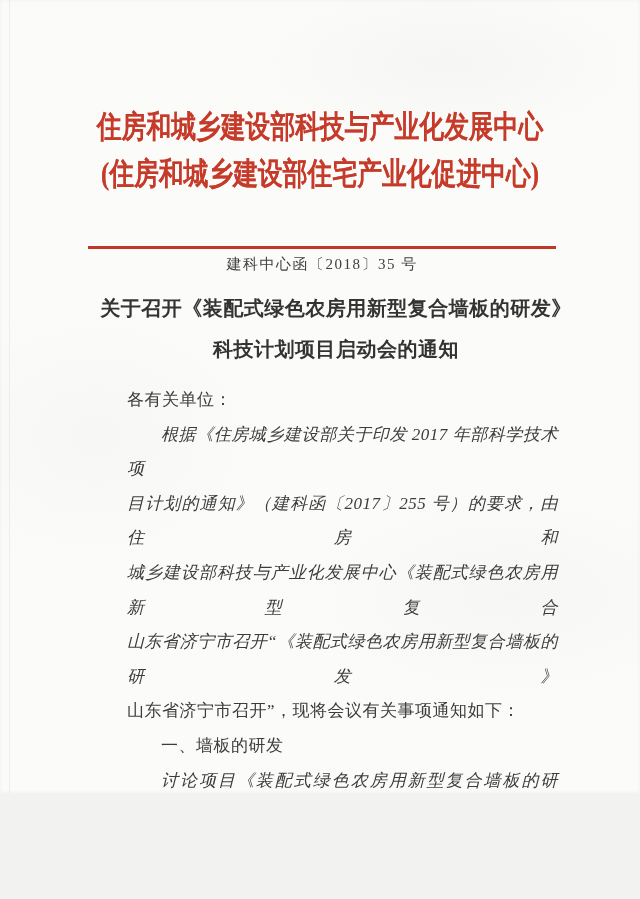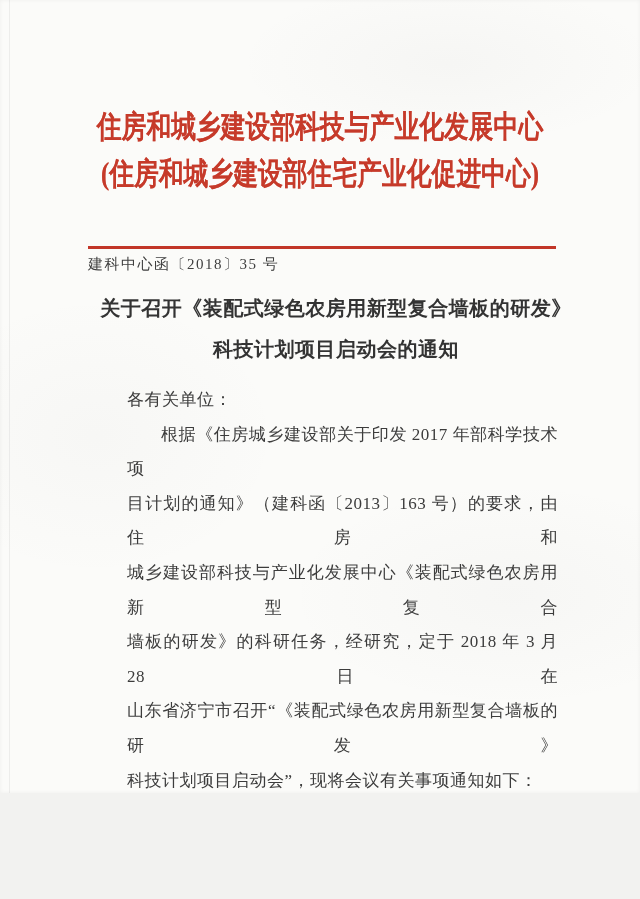--- a/index.html
+++ b/index.html
@@ -60,21 +60,21 @@
     width: 468px;
     height: 3px;
     background: #c23628;
   }
 
   .doc-number {
     position: absolute;
     top: 255px;
     left: 88px;
     width: 468px;
-    text-align: left;
+    text-align: center;
     font-size: 15px;
     color: #3e3e3e;
     letter-spacing: 1.5px;
   }
 
   .notice-title {
     position: absolute;
     top: 288px;
     left: 16px;
     width: 640px;
@@ -97,20 +97,21 @@
     letter-spacing: 0.5px;
   }
   .body-text .line {
     min-height: 34.6px;
     margin-left: 39px;
   }
   .line.indent { text-indent: 2em; }
   .line.fill {
     text-align: justify;
     text-align-last: justify;
+    font-style: italic;
   }
 </style>
 </head>
 <body>
 
 <div class="page">
 
   <div class="edge-left"></div>
 
   <div class="letterhead">
@@ -123,25 +124,24 @@
   <div class="doc-number">建科中心函〔2018〕35 号</div>
 
   <div class="notice-title">
     <div>关于召开《装配式绿色农房用新型复合墙板的研发》</div>
     <div>科技计划项目启动会的通知</div>
   </div>
 
   <div class="body-text">
     <div class="line">各有关单位：</div>
     <div class="line indent fill">根据《住房城乡建设部关于印发 2017 年部科学技术项</div>
-    <div class="line fill">目计划的通知》（建科函〔2013〕163 号）的要求，由住房和</div>
+    <div class="line fill">目计划的通知》（建科函〔2017〕255 号）的要求，由住房和</div>
     <div class="line fill">城乡建设部科技与产业化发展中心《装配式绿色农房用新型复合</div>
-    <div class="line fill">墙板的研发》的科研任务，经研究，定于 2018 年 3 月 28 日在</div>
     <div class="line fill">山东省济宁市召开“《装配式绿色农房用新型复合墙板的研发》</div>
-    <div class="line">科技计划项目启动会”，现将会议有关事项通知如下：</div>
+    <div class="line">山东省济宁市召开”，现将会议有关事项通知如下：</div>
     <div class="line indent">一、墙板的研发</div>
     <div class="line indent fill">讨论项目《装配式绿色农房用新型复合墙板的研发》的研</div>
 
   </div>
 
   <div class="edge-bottom"></div>
 
 </div>
 
 </body></html>

